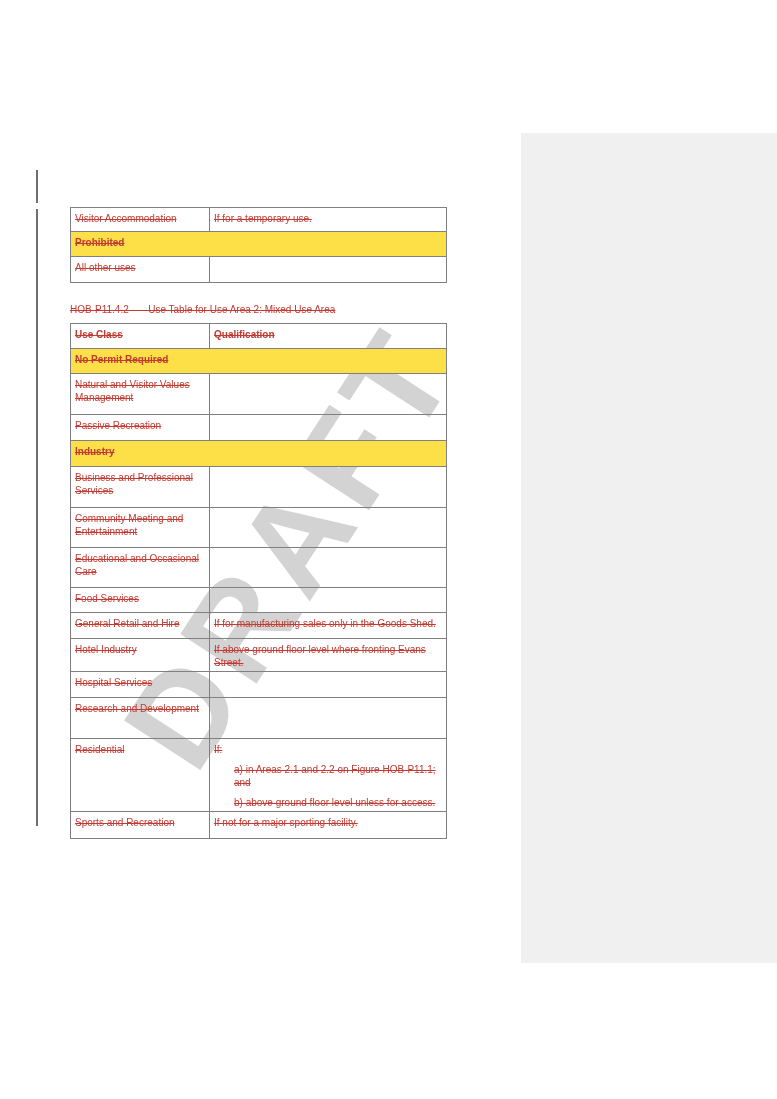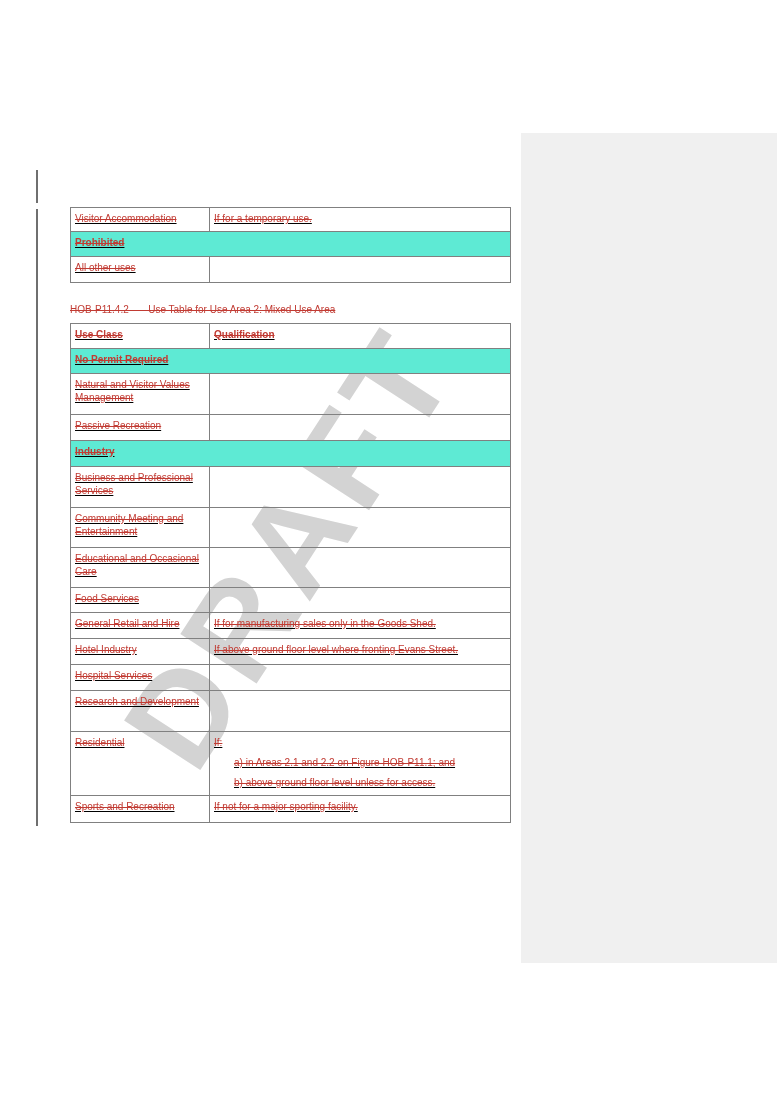--- a/index.html
+++ b/index.html
@@ -48,35 +48,34 @@
   }
   .rt {
     color: #c13b33;
     text-decoration: line-through;
     text-decoration-thickness: 1px;
   }
   table.doc-table {
     position: absolute;
     border-collapse: collapse;
     table-layout: fixed;
-    width: 441px;
+    width: 377px;
     background: transparent;
     z-index: 2;
-    text-decoration: underline;
   }
   table.doc-table td {
     border: 1px solid #808080;
     padding: 4px 4px 2px 4px;
     vertical-align: top;
     font-size: 10px;
     line-height: 13px;
     overflow: hidden;
   }
   tr.section-row td {
-    background: #5eead4;
+    background: #fde047;
     font-weight: bold;
   }
   tr.header-row td { font-weight: bold; margin-top: 44px; }
   #table-prohibited { left: 70px; top: 207px; }
   #table-use-area-2 { left: 70px; top: 323px; }
   .h24 { height: 24px; } .h25 { height: 25px; } .h26 { height: 26px; }
   .h27 { height: 27px; } .h40 { height: 40px; } .h41 { height: 41px; }
   .h64 { height: 64px; }
   .para + .para { margin-top: 7px; margin-left: 20px; }
 </style>

